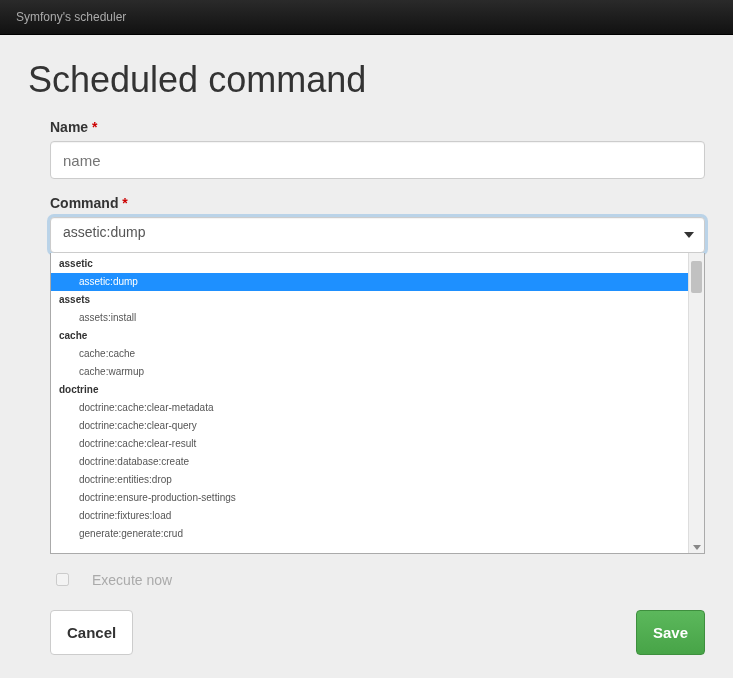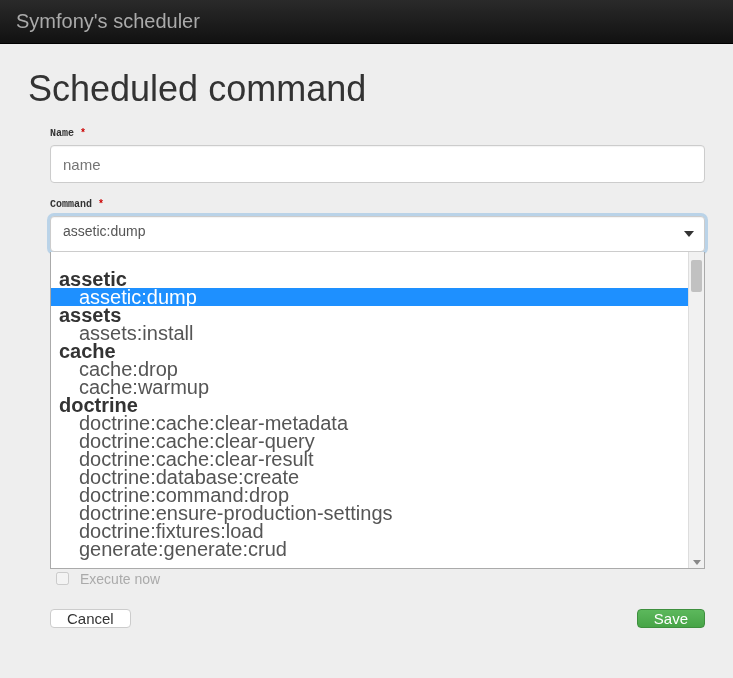--- a/index.html
+++ b/index.html
@@ -7,45 +7,44 @@
     margin: 0;
     font-family: "Helvetica Neue", Helvetica, Arial, sans-serif;
     background: #eeeeee;
     color: #333;
     width: 733px;
   }
   .navbar {
     background: linear-gradient(to bottom, #2a2a2a, #111);
     color: #aaa;
     padding: 10px 16px;
-    font-size: 20px;
+    font-size: 12px;
     border-bottom: 1px solid #000;
   }
   .page {
     padding: 14px 28px 30px 28px;
   }
   h1 {
     font-size: 36px;
     font-weight: 500;
     margin: 10px 0 18px 0;
     color: #333;
   }
   .form-area {
     padding-left: 22px;
     position: relative;
   }
   .form-group {
     margin-bottom: 16px;
   }
   .label {
     font-weight: bold;
-    font-size: 10px;
+    font-size: 14px;
     margin-bottom: 6px;
     display: block;
-    font-family: Liberation Mono, monospace;
   }
   .req { color: #c00; }
   .text-input {
     width: 100%;
     height: 38px;
     padding: 6px 12px;
     font-size: 15px;
     color: #999;
     background: #fff;
     border: 1px solid #ccc;
@@ -84,24 +83,23 @@
     border: 1px solid #aaa;
     border-top: none;
     background: #fff;
     z-index: 5;
     display: flex;
   }
   .dropdown-list {
     flex: 1;
     height: 300px;
     overflow: hidden;
-    font-size: 20px;
+    font-size: 10px;
     color: #555;
     padding: 2px 0;
-    margin-top: 16px;
   }
   .optgroup {
     font-weight: bold;
     color: #333;
     padding: 0 8px;
     line-height: 18px;
   }
   .option {
     padding: 0 8px 0 28px;
     line-height: 18px;
@@ -136,39 +134,40 @@
   .scroll-arrow.bottom { bottom: 0; }
   .tri-down {
     width: 0; height: 0;
     border-left: 4px solid transparent;
     border-right: 4px solid transparent;
     border-top: 5px solid #888;
   }
   .peek-row {
     display: flex;
     align-items: center;
-    gap: 8px;
+    gap: 20px;
     padding: 3px 0 3px 2px;
     font-size: 14px;
     color: #555;
   }
   .peek-row input[type=checkbox] {
     width: 13px; height: 13px;
   }
   .footer {
     display: flex;
     justify-content: space-between;
     padding-top: 18px;
   }
   .btn {
     display: inline-block;
-    padding: 0 16px;
+    padding: 13px 16px;
     font-size: 15px;
     border-radius: 4px;
     cursor: pointer;
+    font-weight: bold;
   }
   .btn-default {
     background: #fff;
     border: 1px solid #ccc;
     color: #333;
   }
   .btn-success {
     background: linear-gradient(to bottom, #5cb85c, #47a447);
     border: 1px solid #3e8f3e;
     color: #fff;
@@ -206,28 +205,28 @@
           <span class="select-caret"></span>
         </div>
 
         <div class="dropdown">
           <div class="dropdown-list" id="dropdown-list">
               <div class="optgroup">assetic</div>
               <div class="option selected">assetic:dump</div>
               <div class="optgroup">assets</div>
               <div class="option">assets:install</div>
               <div class="optgroup">cache</div>
-              <div class="option">cache:drop</div>
+              <div class="option">cache:cache</div>
               <div class="option">cache:warmup</div>
               <div class="optgroup">doctrine</div>
               <div class="option">doctrine:cache:clear-metadata</div>
               <div class="option">doctrine:cache:clear-query</div>
               <div class="option">doctrine:cache:clear-result</div>
               <div class="option">doctrine:database:create</div>
-              <div class="option">doctrine:command:drop</div>
+              <div class="option">doctrine:entities:drop</div>
               <div class="option">doctrine:ensure-production-settings</div>
               <div class="option">doctrine:fixtures:load</div>
               <div class="option">generate:generate:crud</div>
             </div>
           <div class="scrollbar">
             <div class="scroll-thumb"></div>
             <div class="scroll-arrow bottom">
               <div class="tri-down"></div>
             </div>
           </div>

